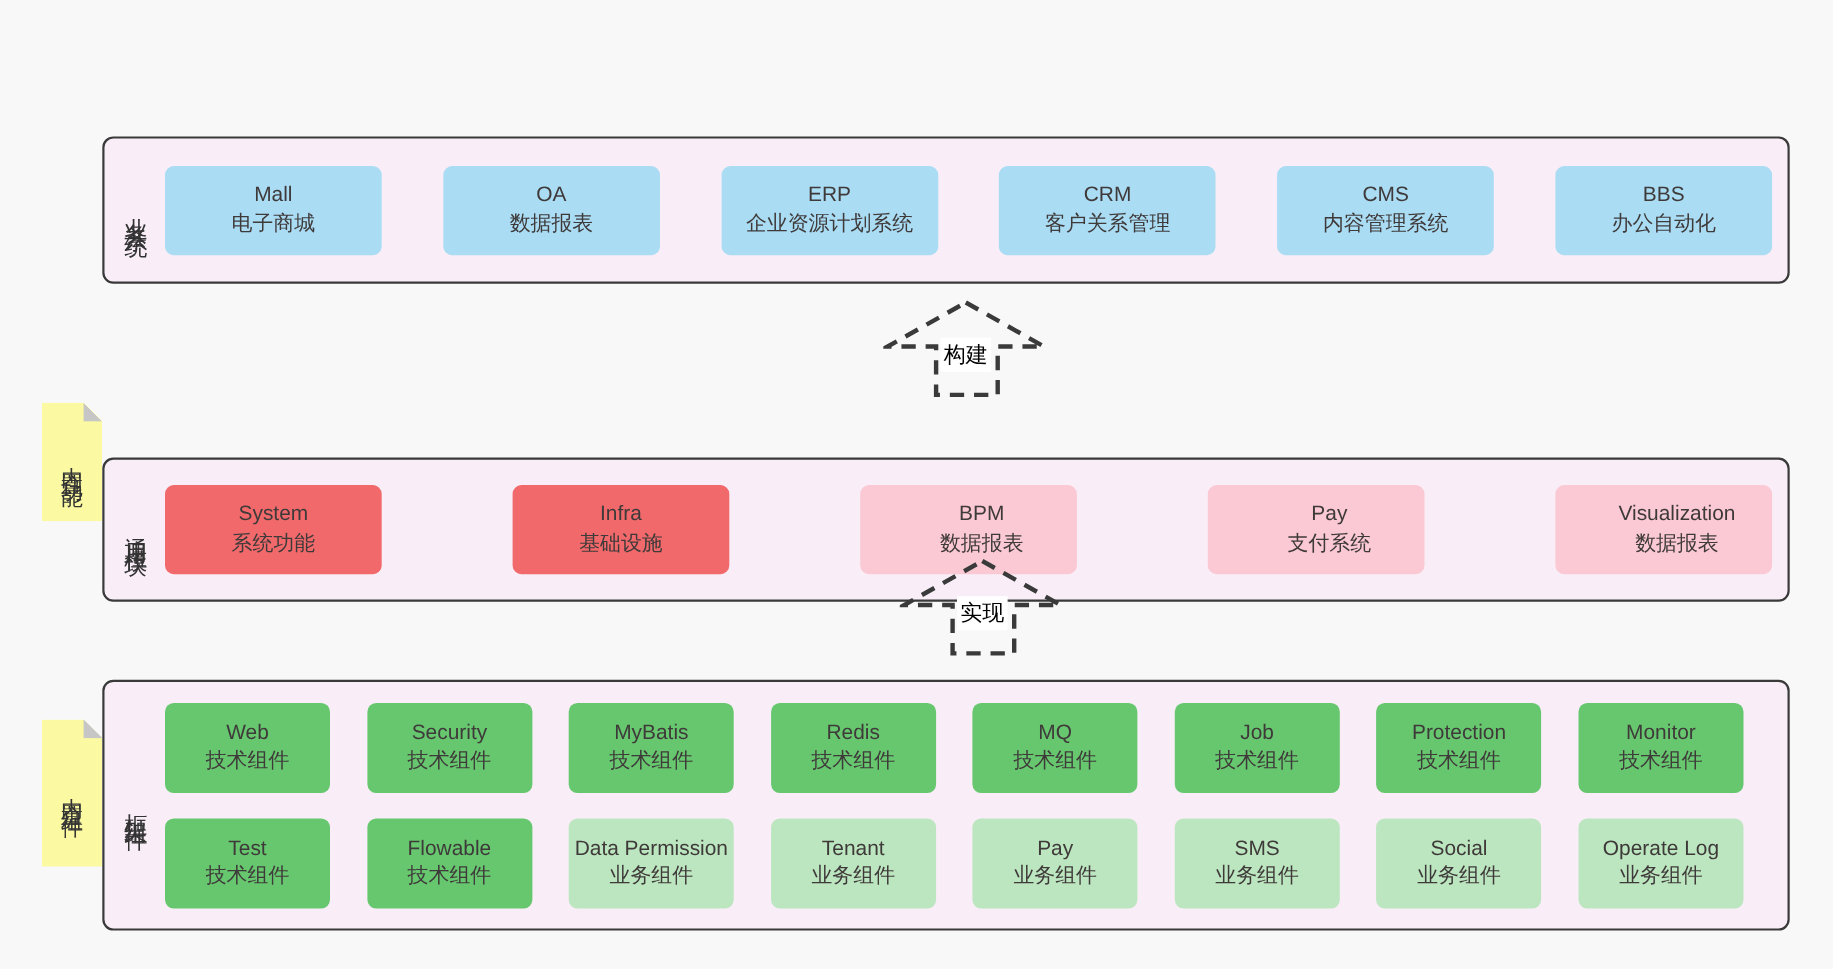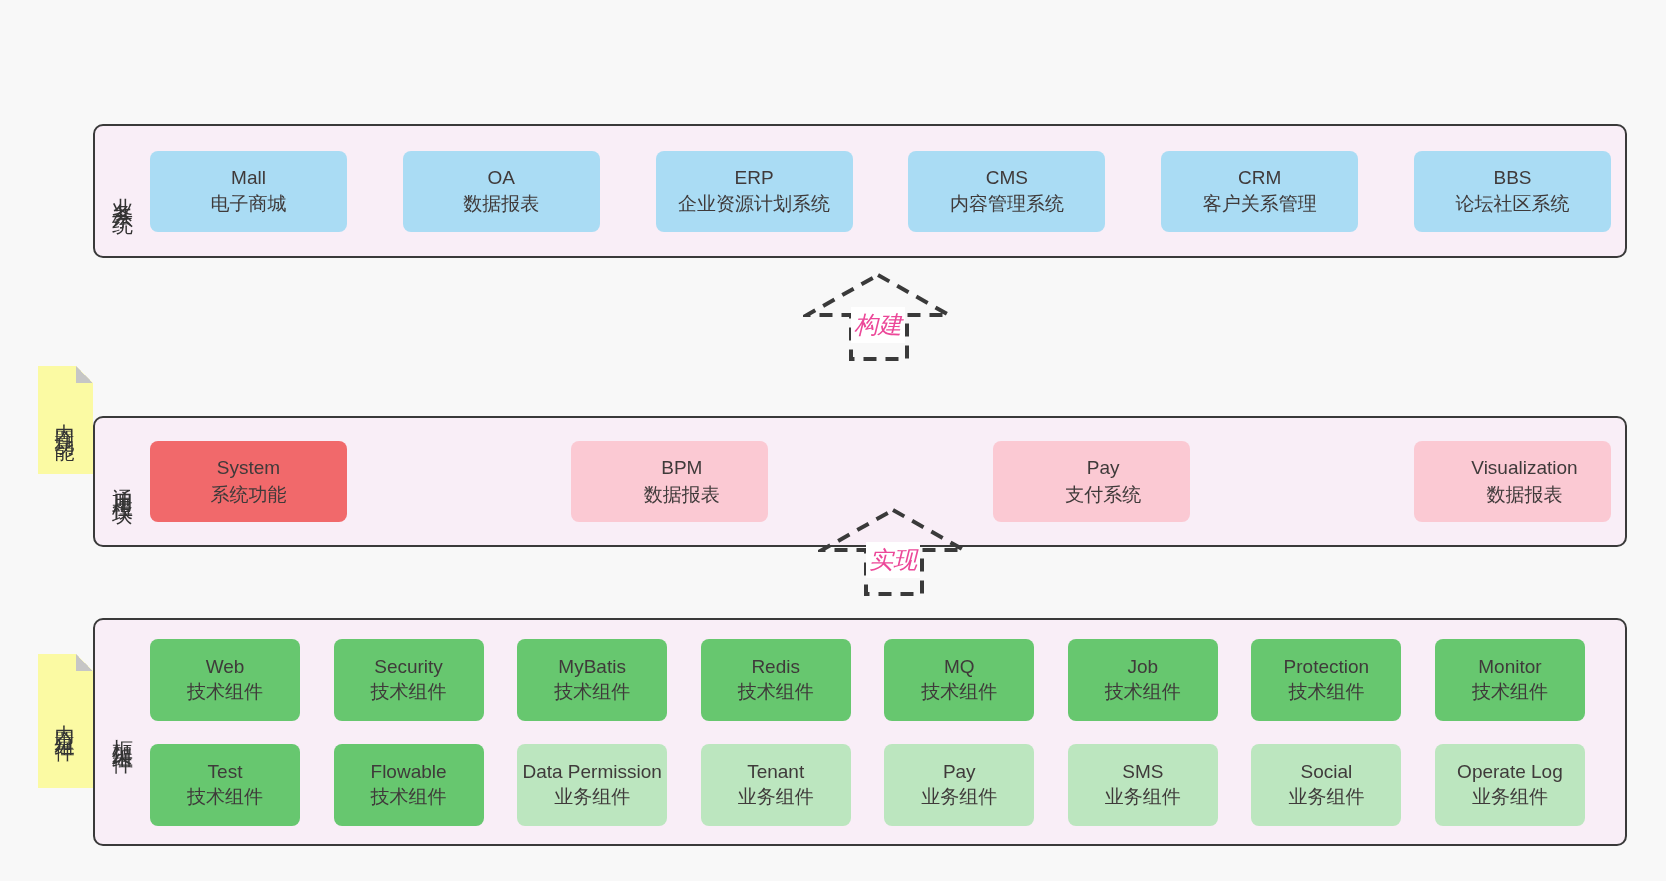--- a/index.html
+++ b/index.html
@@ -55,21 +55,21 @@
   .c-green-light{background:var(--light-green-box,#bce6bf);}
 
   
   .arrow{position:absolute;width:150px;height:92px;}
   .arrow-1{left:803px;top:271px;}
   .arrow-2{left:818px;top:506px;}
   .arrow svg{position:absolute;left:0;top:0;}
   .arrow-label{
     position:absolute;left:50%;top:36px;transform:translateX(-50%);
     background:var(--arrow-label-background,#ffffff);
-    padding:2px 3px;font-size:24px;color:#ec4899;white-space:nowrap;font-style:italic;
+    padding:2px 3px;font-size:20px;color:#000000;white-space:nowrap;
   }
 
   
   .note{
     position:absolute;left:38px;width:55px;box-sizing:border-box;
     background:var(--note-yellow,#fbfaa3);
     clip-path:polygon(0 0,calc(100% - 17px) 0,100% 17px,100% 100%,0 100%);
     display:flex;align-items:center;justify-content:center;
   }
   .note-1{top:366px;height:108px;}
@@ -97,30 +97,30 @@
       </div>
       <div class="box c-blue">
         <span>OA</span>
         <span>数据报表</span>
       </div>
       <div class="box c-blue">
         <span>ERP</span>
         <span>企业资源计划系统</span>
       </div>
       <div class="box c-blue">
+        <span>CRM</span>
+        <span>客户关系管理</span>
+      </div>
+      <div class="box c-blue">
         <span>CMS</span>
         <span>内容管理系统</span>
       </div>
       <div class="box c-blue">
-        <span>CRM</span>
-        <span>客户关系管理</span>
-      </div>
-      <div class="box c-blue">
         <span>BBS</span>
-        <span>论坛社区系统</span>
+        <span>办公自动化</span>
       </div>
     </div>
   </section>
 
   <div class="arrow arrow-1">
     <svg width="150" height="92" viewBox="0 0 150 92">
       <polygon points="75,4 146,44 104,44 104,88 48,88 48,44 4,44" fill="none" stroke="#3a3a3a" stroke-width="4" stroke-dasharray="13 9"></polygon>
     </svg>
     <span class="arrow-label">构建</span>
   </div>
@@ -130,20 +130,24 @@
     <span class="note-text">内置功能</span>
   </div>
 
   <section class="band band-2">
     <div class="v-label">通用模块</div>
     <div class="boxes">
       <div class="box c-red">
         <span>System</span>
         <span>系统功能</span>
       </div>
+      <div class="box c-red">
+        <span>Infra</span>
+        <span>基础设施</span>
+      </div>
       <div class="box c-pink">
         <span>BPM</span>
         <span>数据报表</span>
       </div>
       <div class="box c-pink">
         <span>Pay</span>
         <span>支付系统</span>
       </div>
       <div class="box c-pink">
         <span>Visualization</span>

